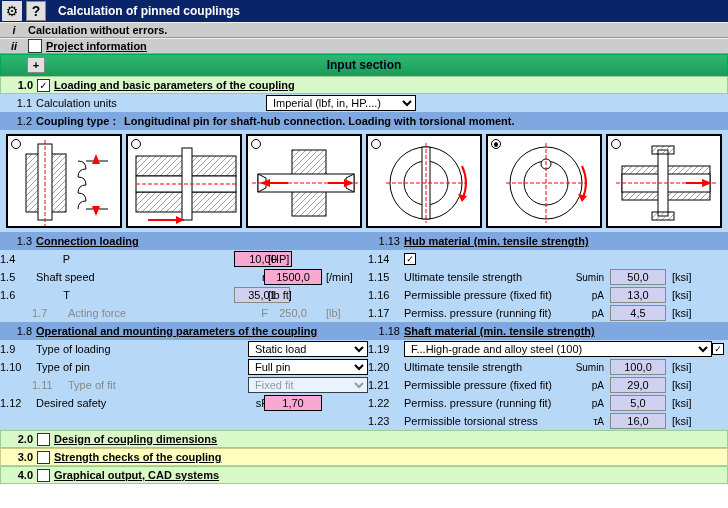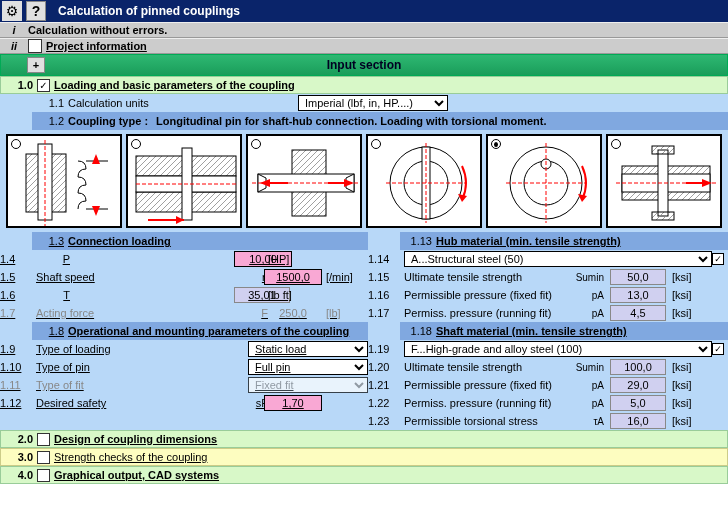--- a/index.html
+++ b/index.html
@@ -16,38 +16,38 @@
 .statusrow .txt.u { text-decoration: underline; }
 .greenbar { background: linear-gradient(#2eb872,#1a9d5a); height: 22px; display: flex; align-items: center; position: relative; border: 1px solid #0a5; }
 .greenbar .plus { width: 18px; height: 16px; background: #e0e0e0; border: 1px solid #888; display: flex; align-items: center; justify-content: center; font-weight: bold; margin-left: 26px; }
 .greenbar .lbl { position: absolute; left: 0; right: 0; text-align: center; font-weight: bold; color: #002; font-size: 12px; }
 .sec { display: flex; align-items: center; height: 18px; }
 .sec .lnum { width: 36px; text-align: right; padding-right: 4px; font-weight: bold; }
 .sec .chk { width: 13px; height: 13px; border: 1px solid #333; background: #fff; margin-right: 4px; display: flex; align-items: center; justify-content: center; font-size: 10px; }
 .sec.green { background: #d8f8c8; border: 1px solid #9c9; }
 .sec.yellow { background: #fdfdc0; border: 1px solid #cc8; }
 .blue { background: #b8d8f8; }
-.row { display: flex; align-items: center; height: 18px; padding-left: 0; margin-left: 32px; }
+.row { display: flex; align-items: center; height: 18px; padding-left: 0; }
 .row .lnum { width: 36px; text-align: right; padding-right: 4px; }
 .row .label { flex: 0 0 auto; }
 .row .label.u { text-decoration: underline; font-weight: bold; }
 .darkblue { background: #80a8e0; }
 .sel { background: #fff; border: 1px solid #000; height: 16px; font-size: 11px; padding: 0 2px; }
 .num-in { background: #f9a8d4; border: 1px solid #000; height: 16px; width: 58px; text-align: center; font-size: 11px; }
 .num-out { background: #d0d0f0; border: 1px solid #888; height: 16px; width: 56px; text-align: center; font-size: 11px; display: flex; align-items: center; justify-content: center; }
 .unit { width: 42px; padding-left: 4px; }
 .sym { width: 36px; text-align: right; padding-right: 2px; }
 .diagrow { display: flex; gap: 4px; padding: 4px 6px; }
 .diag { border: 2px solid #000; background: #fff; width: 116px; height: 94px; position: relative; }
 .diag .radio { position: absolute; top: 3px; left: 3px; width: 10px; height: 10px; border: 1px solid #000; border-radius: 50%; background: #fff; display: flex; align-items: center; justify-content: center;}
 .diag .radio.sel::after { content: ""; width: 5px; height: 5px; background: #000; border-radius: 50%; }
 .diag svg { position:absolute; top:0; left:0; }
 .twocol { display: flex; }
 .col { flex: 1; }
-.grey { color: #888; }
+.grey { color: #888; margin-left: 32px; }
 .rowgrid { display: grid; grid-template-columns: 36px 1fr 30px 58px 46px; align-items: center; height: 18px; }
 .rowgrid2 { display: grid; grid-template-columns: 36px 1fr 40px 58px 44px 16px; align-items: center; height: 18px; }
 .chk2 { width: 12px; height: 12px; border: 1px solid #000; background: #fff; display:flex; align-items:center; justify-content:center; font-size:9px;}
 </style>
 </head>
 <body>
 
 <div class="titlebar">
   <div class="icon appicon">⚙</div>
   <div class="icon helpicon">?</div>
@@ -181,21 +181,21 @@
           <rect x="44" y="10" width="22" height="8" fill="url(#h6)" stroke="#000"></rect>
           <rect x="44" y="76" width="22" height="8" fill="url(#h6)" stroke="#000"></rect>
           <line x1="8" y1="47" x2="108" y2="47" stroke="red" stroke-dasharray="4 2"></line>
           <line x1="78" y1="47" x2="102" y2="47" stroke="red" stroke-width="2"></line>
           <polygon points="104,47 94,43 94,51" fill="red"></polygon>
         </svg>
     </div>
   </div>
 
   <div class="twocol">
-    <div class="col" style="flex:0 0 368px;text-decoration:underline;">
+    <div class="col" style="flex:0 0 368px;">
       <div class="row darkblue">
           <div class="lnum">1.3</div>
           <div class="label u">Connection loading</div>
         </div>
       <div class="rowgrid">
           <div class="lnum">1.4</div>
           <div class="sym">P</div>
           <input class="num-in" value="10,00" style="">
           <div class="unit">[HP]</div>
         </div>
@@ -246,21 +246,20 @@
           <div></div>
         </div>
     </div>
     <div class="col">
       <div class="row darkblue">
           <div class="lnum">1.13</div>
           <div class="label u">Hub material (min. tensile strength)</div>
         </div>
       <div class="rowgrid2" style="grid-template-columns:36px 1fr 16px;">
           <div class="lnum">1.14</div>
-          <select class="sel" style="width:100%;"><option>A...Structural steel  (50)</option></select>
           <div class="chk2">✓</div>
         </div>
       <div class="rowgrid2">
           <div class="lnum">1.15</div>
           <div>Ultimate tensile strength</div>
           <div class="sym" style="font-size:10px;">Sumin</div>
           <div class="num-out">50,0</div>
           <div class="unit">[ksi]</div>
           <div></div>
         </div>
@@ -326,19 +325,19 @@
 </div>
 
 <div class="sec green">
   <div class="lnum">2.0</div>
   <div class="chk"></div>
   <div style="text-decoration:underline;font-weight:bold;">Design of coupling dimensions</div>
 </div>
 <div class="sec yellow">
   <div class="lnum">3.0</div>
   <div class="chk"></div>
-  <div style="text-decoration:underline;font-weight:normal;">Strength checks of the coupling</div>
+  <div style="text-decoration:underline;font-weight:bold;">Strength checks of the coupling</div>
 </div>
 <div class="sec green">
   <div class="lnum">4.0</div>
   <div class="chk"></div>
   <div style="text-decoration:underline;font-weight:bold;">Graphical output, CAD systems</div>
 </div>
 
 </body></html>

